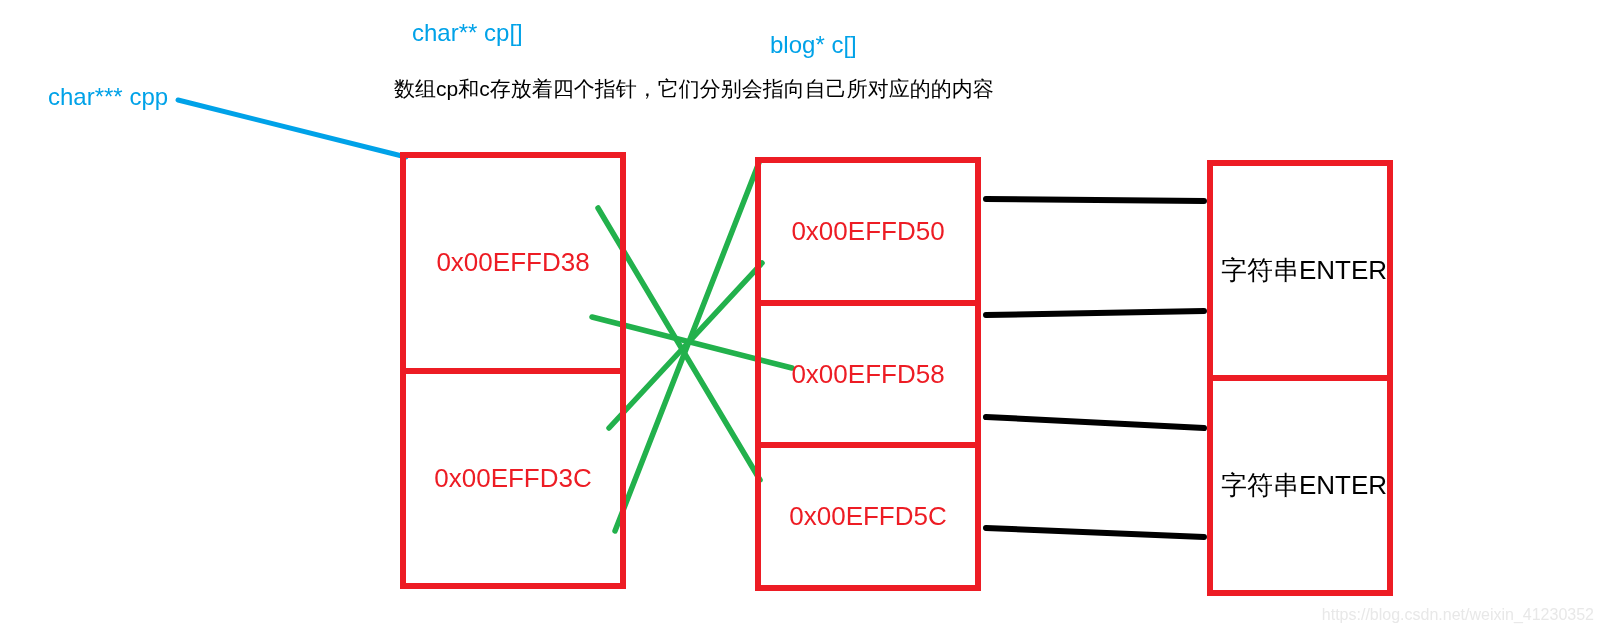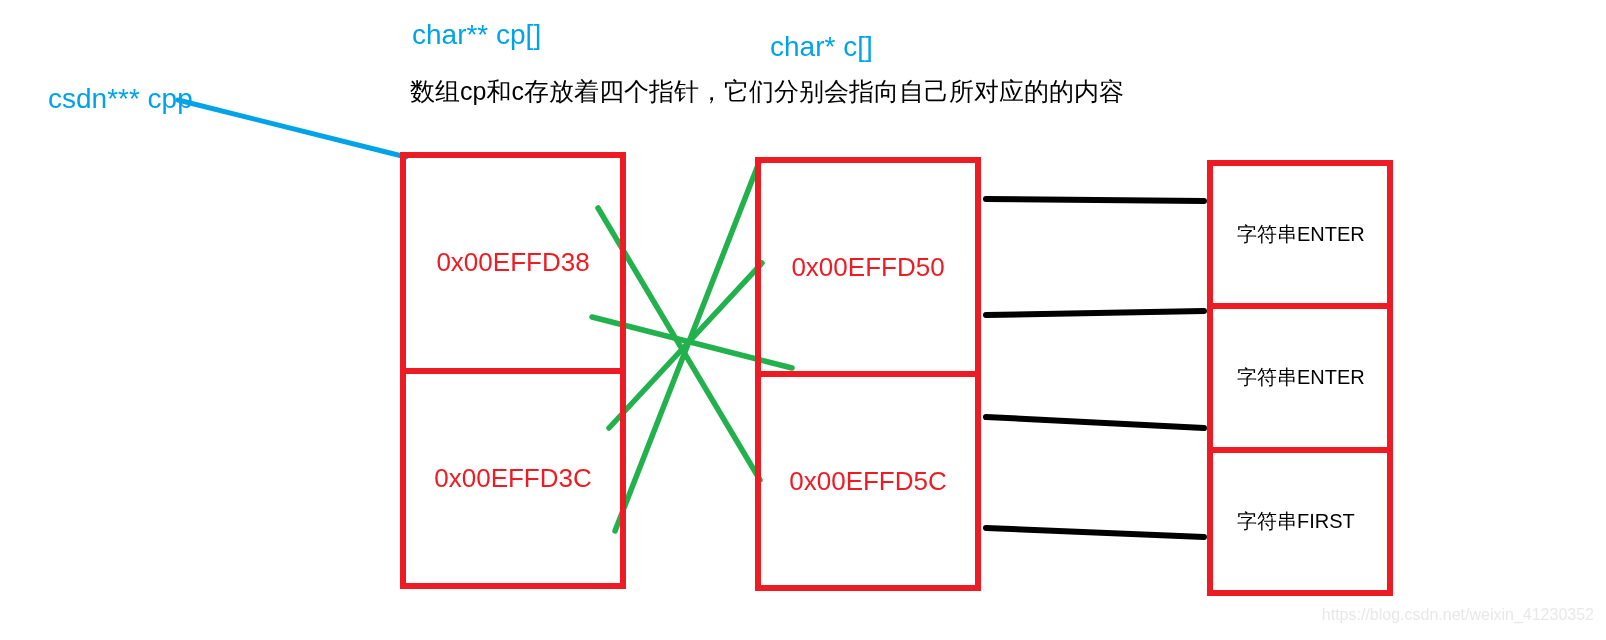--- a/index.html
+++ b/index.html
@@ -17,33 +17,32 @@
     overflow:hidden;
     font-family:"Liberation Sans", sans-serif;
   }
   .overlay{
     position:absolute;left:0;top:0;width:1606px;height:640px;
     pointer-events:none;
   }
   .label{
     position:absolute;
     color:var(--blue);
-    font-size:28px;
+    font-size:24px;
     white-space:nowrap;
   }
   .label-cp{left:412px;top:19px;}
   .label-c{left:770px;top:31px;}
   .label-cpp{left:48px;top:83px;}
   .description{
     position:absolute;
     left:394px;top:75px;
     color:var(--ink);
-    font-size:25px;
+    font-size:21px;
     white-space:nowrap;
-    margin-left:16px;
   }
   .watermark{
     position:absolute;
     right:12px;top:606px;
     color:var(--wm);
     font-size:16px;
     white-space:nowrap;
   }
   .col{
     position:absolute;
@@ -65,23 +64,23 @@
     justify-content:center;
     white-space:nowrap;
   }
   .cell:first-child{border-top:none;}
   .addr{
     color:var(--red);
     font-size:26px;
   }
   .str-cell{
     color:var(--ink);
-    font-size:20px;
+    font-size:26px;
     justify-content:flex-start;
-    padding-left:24px;
+    padding-left:8px;
   }
 </style>
 </head>
 <body>
 
 <div class="page">
 
   <svg class="overlay" viewBox="0 0 1606 640" aria-hidden="true">
 
     <line x1="178" y1="100" x2="406" y2="157" stroke="#00A2E8" stroke-width="5" stroke-linecap="round"></line>
@@ -91,34 +90,34 @@
     <line x1="609" y1="428" x2="762" y2="263" stroke="#22B14C" stroke-width="5.5" stroke-linecap="round"></line>
     <line x1="615" y1="531" x2="760" y2="160" stroke="#22B14C" stroke-width="5.5" stroke-linecap="round"></line>
 
     <line x1="986" y1="199" x2="1204" y2="201" stroke="#000000" stroke-width="6" stroke-linecap="round"></line>
     <line x1="986" y1="315" x2="1204" y2="311" stroke="#000000" stroke-width="6" stroke-linecap="round"></line>
     <line x1="986" y1="417" x2="1204" y2="428" stroke="#000000" stroke-width="6" stroke-linecap="round"></line>
     <line x1="986" y1="528" x2="1204" y2="537" stroke="#000000" stroke-width="6" stroke-linecap="round"></line>
   </svg>
 
   <div class="label label-cp">char** cp[]</div>
-  <div class="label label-c">char* c[]</div>
-  <div class="label label-cpp">csdn*** cpp</div>
+  <div class="label label-c">blog* c[]</div>
+  <div class="label label-cpp">char*** cpp</div>
   <div class="description">数组cp和c存放着四个指针，它们分别会指向自己所对应的的内容</div>
   <div class="watermark">https://blog.csdn.net/weixin_41230352</div>
 
   <div class="col col-cp">
     <div class="cell addr">0x00EFFD38</div>
     <div class="cell addr">0x00EFFD3C</div>
   </div>
 
   <div class="col col-c">
     <div class="cell addr">0x00EFFD50</div>
+    <div class="cell addr">0x00EFFD58</div>
     <div class="cell addr">0x00EFFD5C</div>
   </div>
 
   <div class="col col-str">
     <div class="cell str-cell">字符串ENTER</div>
     <div class="cell str-cell">字符串ENTER</div>
-    <div class="cell str-cell">字符串FIRST</div>
   </div>
 
 </div>
 
 </body></html>

